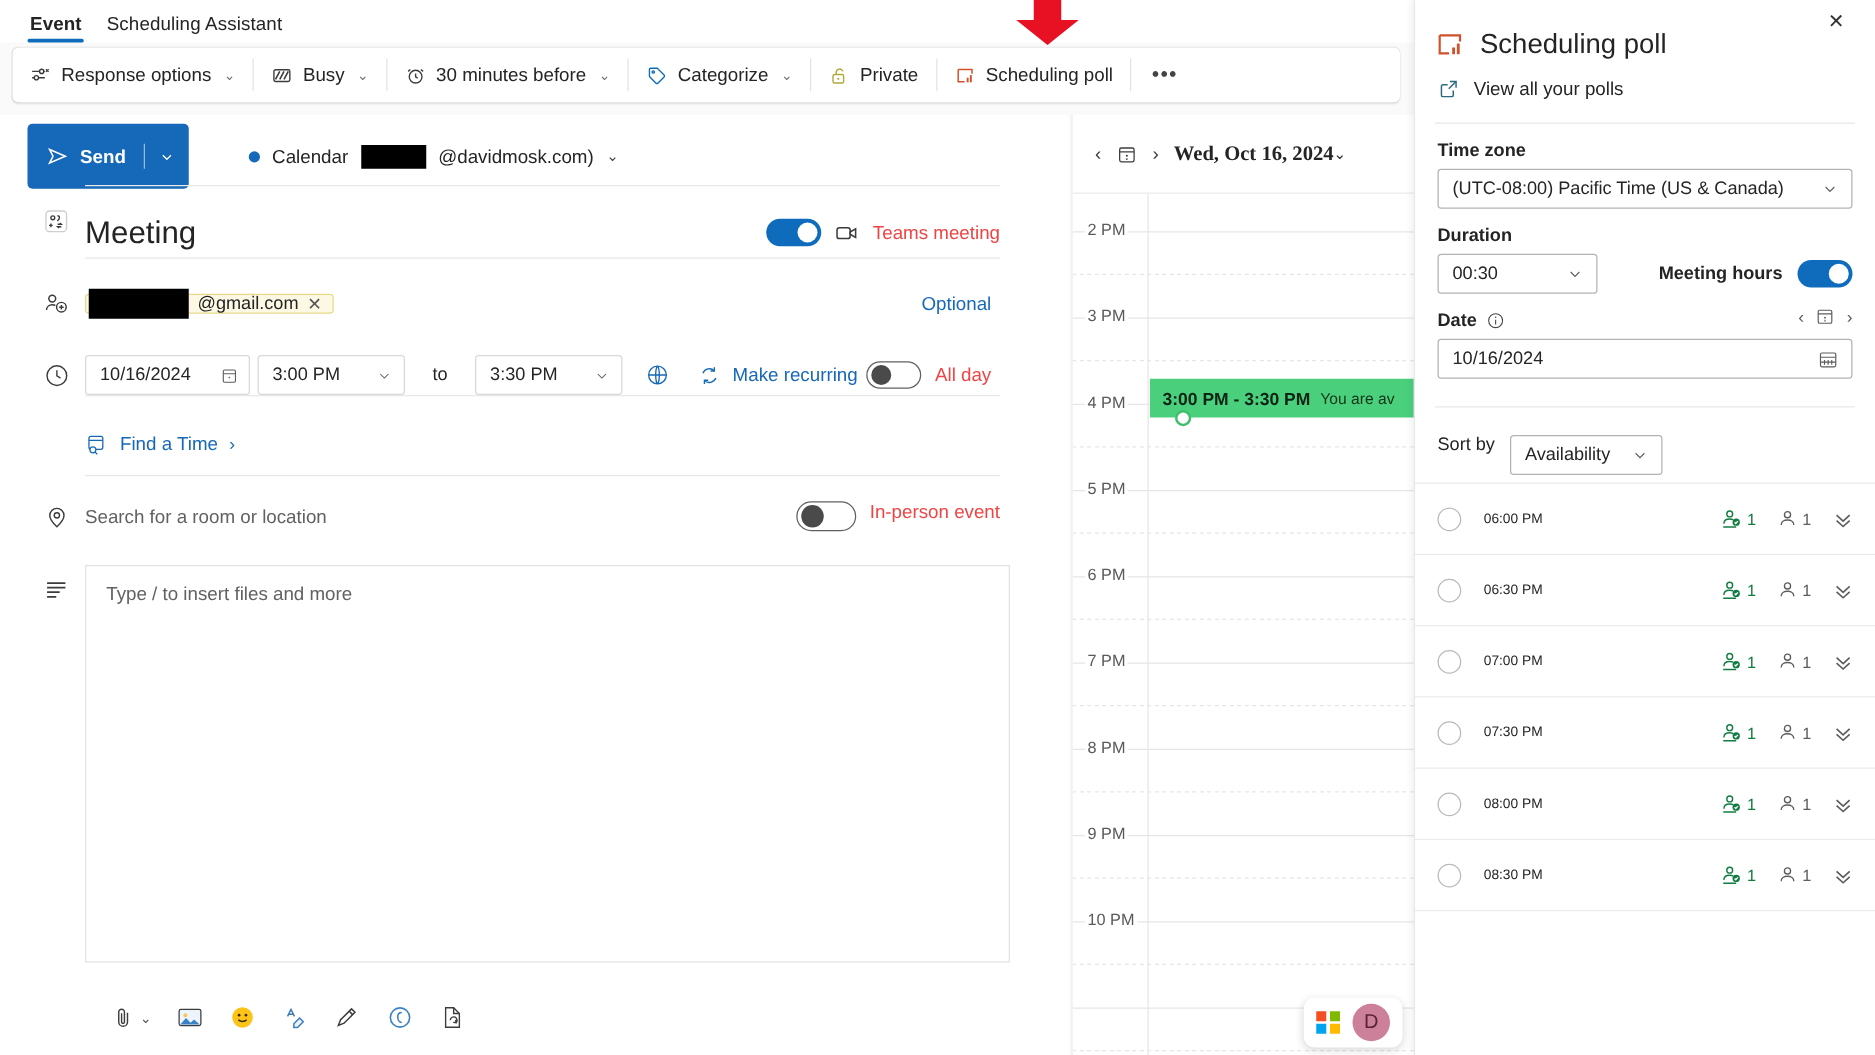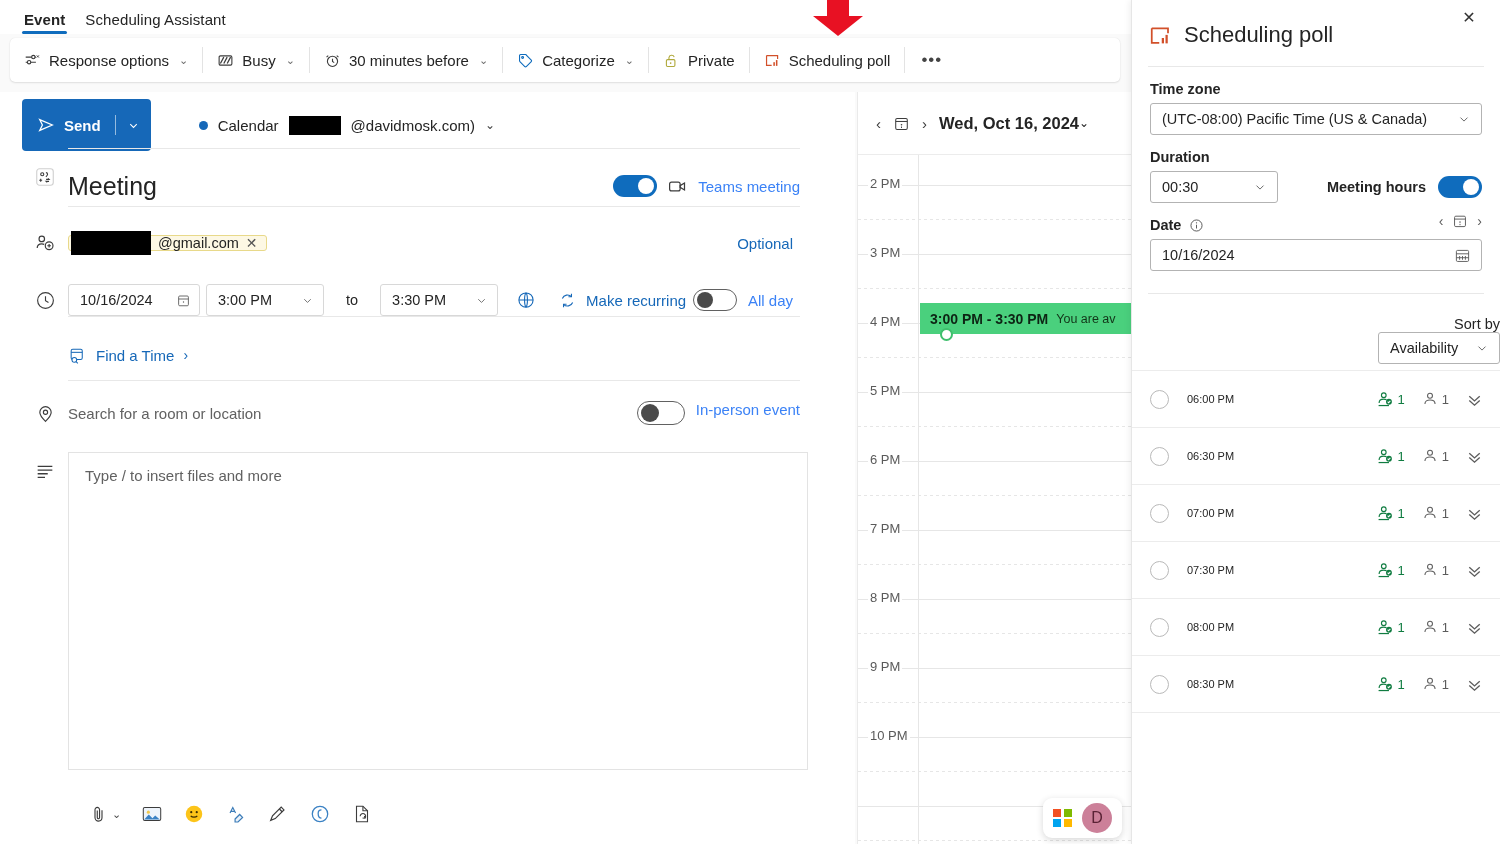--- a/index.html
+++ b/index.html
@@ -70,21 +70,21 @@
   .titlerow{ height:56px; }
   .titlerow .gicon{ align-self:flex-start; margin-top:8px; }
   .mtitle{ font-size:25px; color:#242424; }
   .teams-wrap{ position:absolute; right:55px; display:flex; align-items:center; gap:10px; }
   .toggle{ width:44px; height:22px; border-radius:11px; position:relative; cursor:pointer; }
   .toggle .knob{ position:absolute; top:3px; width:16px; height:16px; border-radius:50%; }
   .toggle.on{ background:#0f6cbd; }
   .toggle.on .knob{ right:3px; background:#fff; }
   .toggle.off{ background:#ffffff; border:1px solid #616161; }
   .toggle.off .knob{ left:3px; background:#4a4a4a; top:2px; }
-  .tlabel{ font-size:15px; color:#3b82f6; }
+  .tlabel{ font-size:15px; color:#ef4444; }
 
   .sep{ position:absolute; left:68px; right:55px; height:1px; background:#e8e8e8; }
 
   .attrow{ height:58px; }
   .pill{
     display:inline-flex; align-items:center; gap:7px; height:16px;
     background:#fdf8e4; border:1px solid #e8d98a; border-radius:3px;
     padding:0 8px 0 2px; font-size:14.5px; color:#242424;
   }
   .pill .x{ color:#555; font-size:14px; cursor:pointer; }
@@ -122,21 +122,21 @@
   .bt{ display:flex; align-items:center; gap:3px; cursor:pointer; }
 
   
   .calpane{
     position:absolute; left:857px; top:92px; width:275px; height:752px;
     background:#fff; border-left:1px solid #eaeaea;
   }
   .calhdr{ height:62px; display:flex; align-items:center; padding-left:18px; gap:12px; }
   .calnav{ display:flex; align-items:center; gap:12px; color:#3c3c3c; }
   .calnav span{ cursor:pointer; font-size:15px; }
-  .caldate{ font-size:16.5px; font-weight:bold; color:#242424; display:flex; align-items:center; gap:0; cursor:pointer; }
+  .caldate{ font-size:16.5px; font-weight:bold; color:#242424; display:flex; align-items:center; gap:0; cursor:pointer;font-family:Liberation Serif, serif; }
   .calgrid{ position:relative; height:690px; border-top:1px solid #ececec; overflow:hidden;text-decoration:underline; }
   .hrow{ position:absolute; left:0; right:0; height:69px; }
   .hrow .hl{ position:absolute; left:0; right:0; top:0; height:1px; background:#e6e6e6; }
   .hrow .half{ position:absolute; left:0; right:0; top:34px; height:1px;
                background:repeating-linear-gradient(to right,#e6e6e6 0 3px,transparent 3px 6px); }
   .hrow .lbl{ position:absolute; left:10px; top:-9px; font-size:13px; color:#5a5a5a; background:#fff; padding:0 2px; }
   .vline{ position:absolute; left:60px; top:0; bottom:0; width:1px; background:#e6e6e6; }
   .evt{
     position:absolute; left:62px; right:0; height:31px; background:#4ad07d;
     display:flex; align-items:center; padding-left:10px; gap:8px; overflow:hidden;
@@ -175,21 +175,21 @@
     display:flex; align-items:center; justify-content:space-between;
     padding:0 10px 0 11px; font-size:14.5px; color:#242424; background:#fff; cursor:pointer;
   }
   .durrow{ display:flex; align-items:center; }
   .psel.dur{ width:128px; margin-right:0; }
   .mh{ margin-left:auto; margin-right:18px; display:flex; align-items:center; gap:12px; }
   .mh .lbl{ font-size:14.5px; font-weight:bold; }
   .daterow{ display:flex; align-items:center; padding-right:18px; }
   .dnav{ margin-left:auto; display:flex; align-items:center; gap:9px; color:#5c5c5c; font-size:14px; }
   .dnav span{ cursor:pointer; }
-  .sortrow{ display:flex; align-items:flex-end; padding:22px 0 0 18px;flex-direction:column; }
+  .sortrow{ display:flex; align-items:flex-start; gap:12px; padding:22px 0 0 18px; }
   .sortlbl{ font-size:14.5px; color:#242424; }
   .psel.sort{ width:122px; margin:0; }
   .slot{
     display:flex; align-items:center; height:57px; border-bottom:1px solid #ececec;
     padding:0 16px 0 18px; cursor:pointer;
   }
   .radio{ width:19px; height:19px; border-radius:50%; border:1px solid #b9b9b9; background:#fff; }
   .slot .time{ font-size:11px; color:#242424; margin-left:18px; }
   .cnt{ margin-left:auto; display:flex; align-items:center; gap:16px; }
   .cgrp{ display:flex; align-items:center; gap:3px; font-size:13px; }
@@ -648,20 +648,30 @@
         <svg width="25" height="25" viewBox="0 0 20 20" fill="none" stroke="#d2502a" stroke-width="1.4">
           <path d="M3 4.2h13v4"></path>
             <path d="M3 4.2v11.6h6"></path>
           <rect x="11" y="12" width="1.8" height="4.3" fill="#d2502a" stroke="none"></rect>
           <rect x="14" y="9.5" width="1.8" height="6.8" fill="#d2502a" stroke="none"></rect>
         </svg>
       </span>
       <span class="t">Scheduling poll</span>
     </div>
 
+    <div class="viewpolls">
+      <span>
+        <svg width="18" height="18" viewBox="0 0 20 20" fill="none" stroke="#2b6a7d" stroke-width="1.3">
+          <path d="M11 3.5h5.5V9"></path>
+            <path d="M16.5 3.5L10 10"></path>
+          <path d="M14 11.5v4.2a1.3 1.3 0 01-1.3 1.3H4.8a1.3 1.3 0 01-1.3-1.3V7.8a1.3 1.3 0 011.3-1.3H9"></path>
+        </svg>
+      </span>
+      <span>View all your polls</span>
+    </div>
 
     <div class="pdiv"></div>
 
     <div class="plabel">Time zone</div>
     <div class="psel">
       <span>(UTC-08:00) Pacific Time (US &amp; Canada)</span>
       <span>
         <svg width="14" height="14" viewBox="0 0 20 20" fill="none" stroke="#5c5c5c" stroke-width="1.3">
             <path d="M5 8l5 5 5-5"></path>
           </svg>
@@ -680,21 +690,21 @@
       </div>
       <div class="mh">
         <span class="lbl">Meeting hours</span>
         <div class="toggle on">
             <span class="knob"></span>
           </div>
       </div>
     </div>
 
     <div class="daterow">
-      <div class="plabel" style="display:flex;align-items:flex-end;gap:8px;">
+      <div class="plabel" style="display:flex;align-items:flex-start;gap:8px;">
         <span>Date</span>
         <span>
           <svg width="15" height="15" viewBox="0 0 20 20" fill="none" stroke="#4a4a4a" stroke-width="1.2">
             <circle cx="10" cy="10" r="7.4"></circle>
               <path d="M10 9v5"></path>
               <circle cx="10" cy="6.4" r=".85" fill="#4a4a4a" stroke="none"></circle>
           </svg>
         </span>
       </div>
       <div class="dnav">

